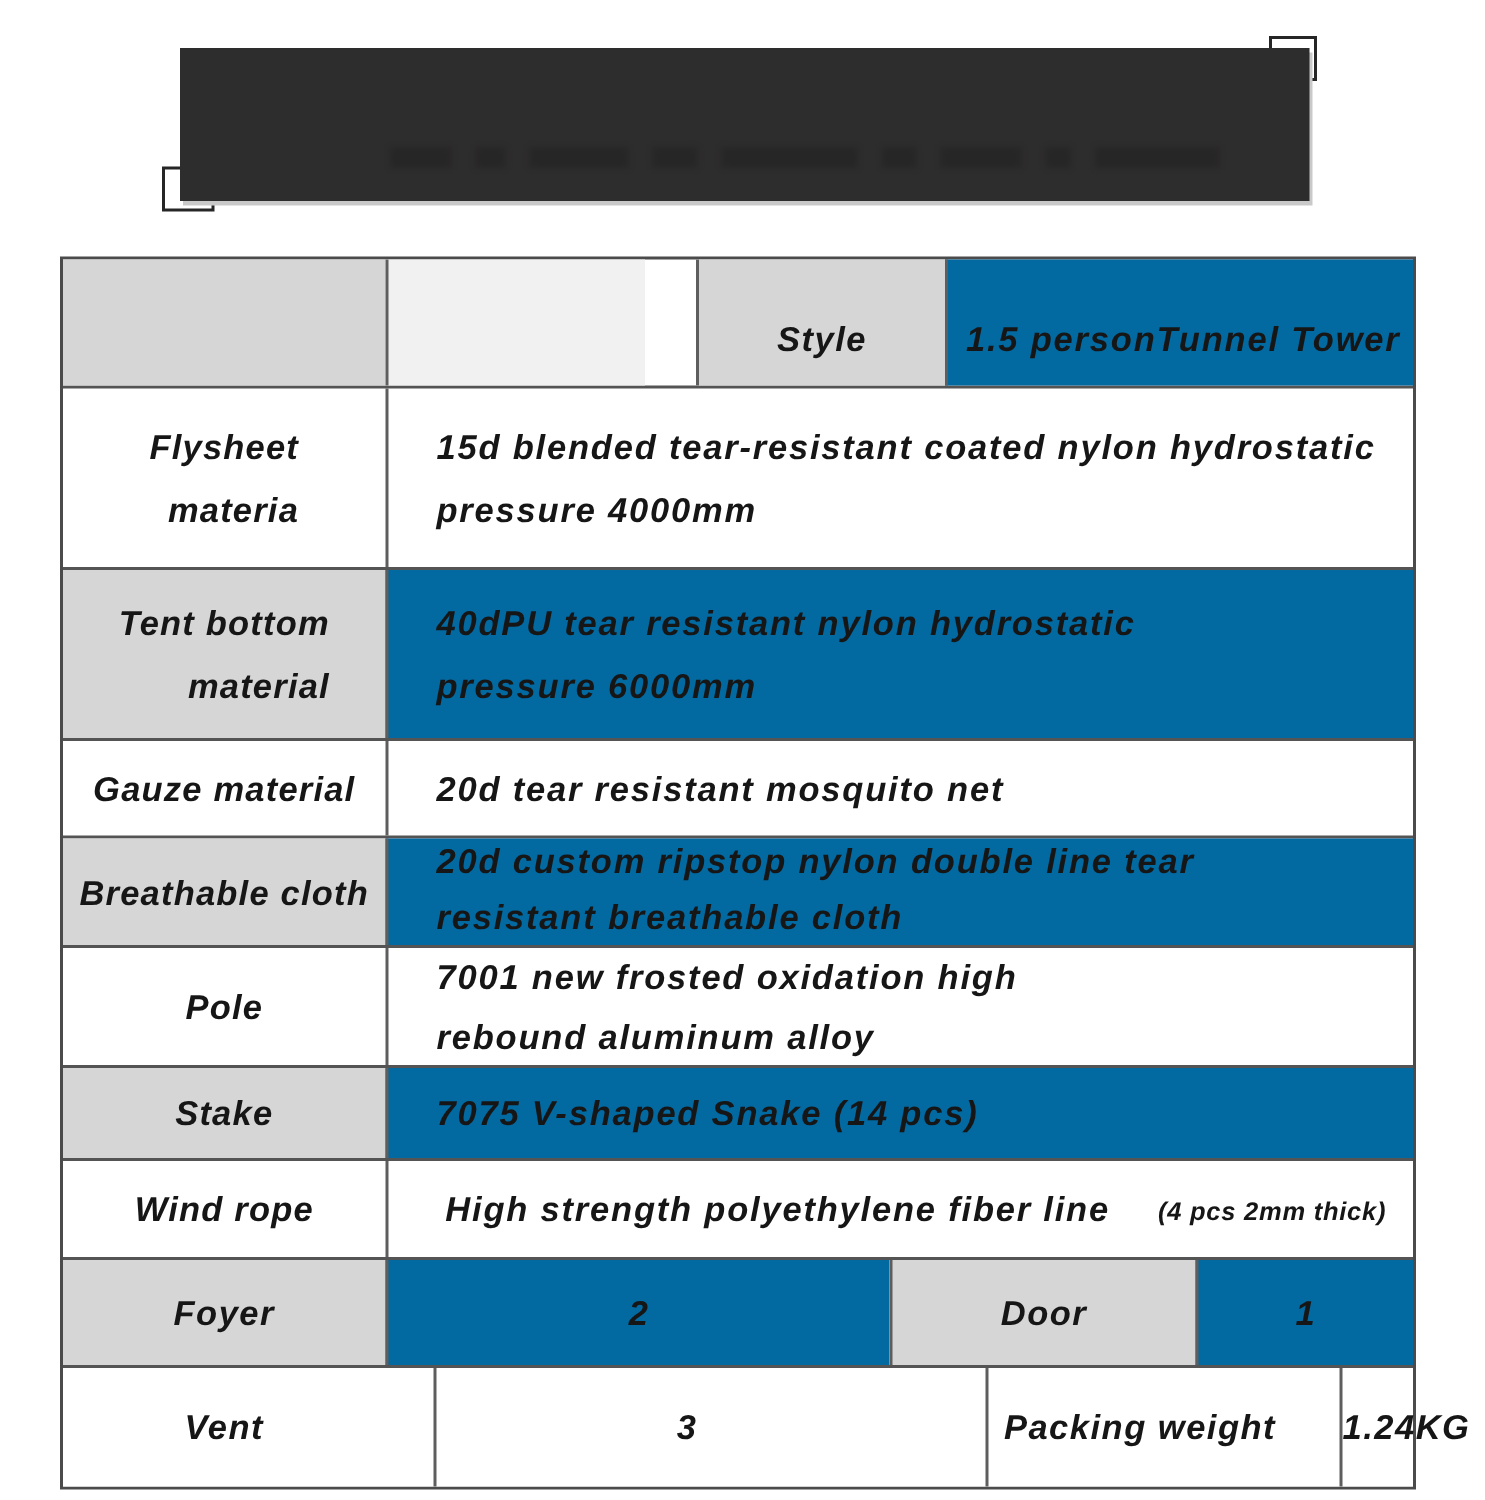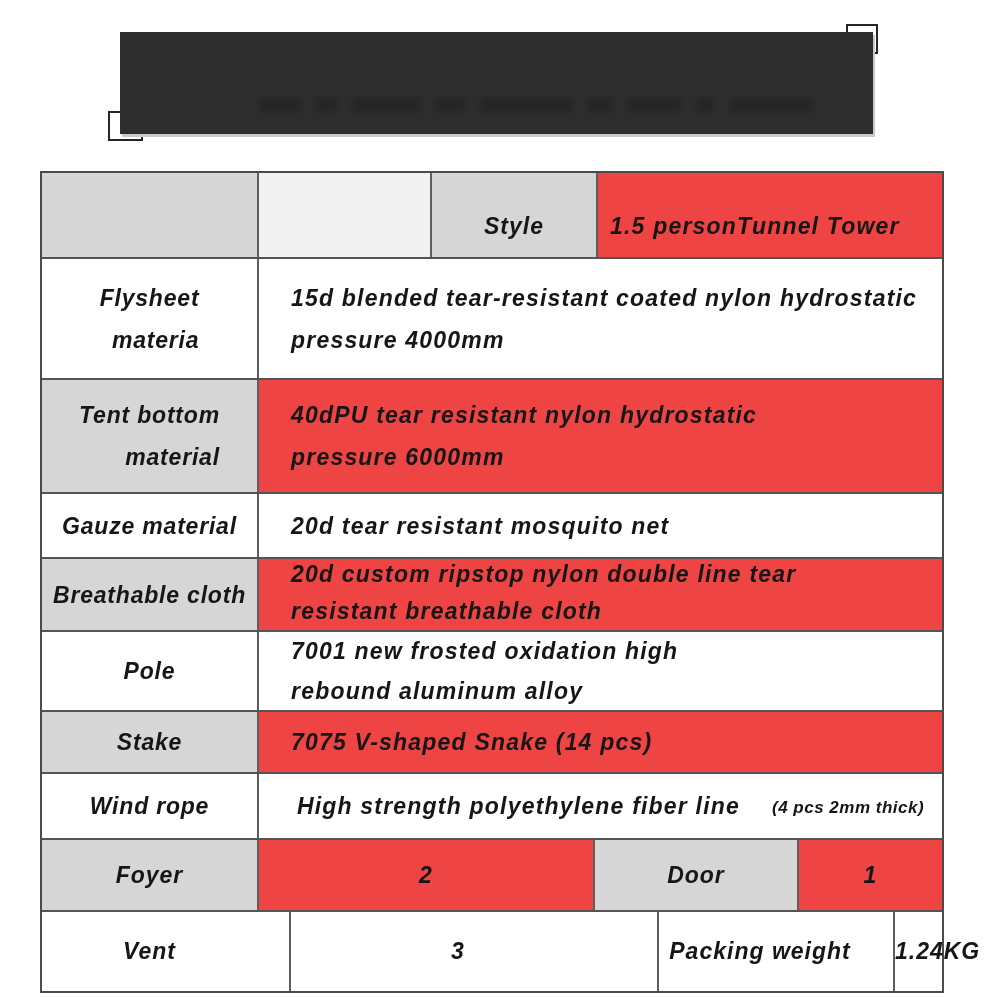--- a/index.html
+++ b/index.html
@@ -33,29 +33,29 @@
   .h-gauze { height: 65px; }
   .h-breathable { height: 73px; }
   .h-pole { height: 80px; }
   .h-stake { height: 62px; }
   .h-wind { height: 66px; }
   .h-foyer { height: 72px; }
   .h-vent { height: 81px; gap: 32px; }
 
   .w-label { width: 215px; }
   .w-h2 { width: 173px; }
-  .w-h3 { width: 166px; }
+  .w-h3 { width: 166px; margin-left: 34px; }
   .w-h4 { flex: 1 1 auto; }
   .w-val { flex: 1 1 auto; }
   .w-q2 { width: 336px; }
   .w-q3 { width: 204px; }
   .w-q4 { flex: 1 1 auto; }
 
   .bg-dark { background: #d6d6d6; }
-  .bg-mid { background: #ef4444; }
+  .bg-mid { background: #0369a1; }
   .bg-lighter { background: #f1f1f1; }
   .bg-white { background: #ffffff; }
 
   .label-cell { align-items: center; text-align: right; font-size: 23px; letter-spacing: .8px; line-height: 42px; }
   .label-cell .lines { width: max-content; max-width: 100%; }
   .value-cell { padding-left: 32px; font-size: 23px; letter-spacing: 1.2px; line-height: 42px; }
   .value-tight { line-height: 37px; justify-content: flex-end; }
   .value-mid { line-height: 40px; }
   .center-cell { align-items: center; justify-content: center; text-align: center;
                  font-size: 23px; letter-spacing: 1px; }

